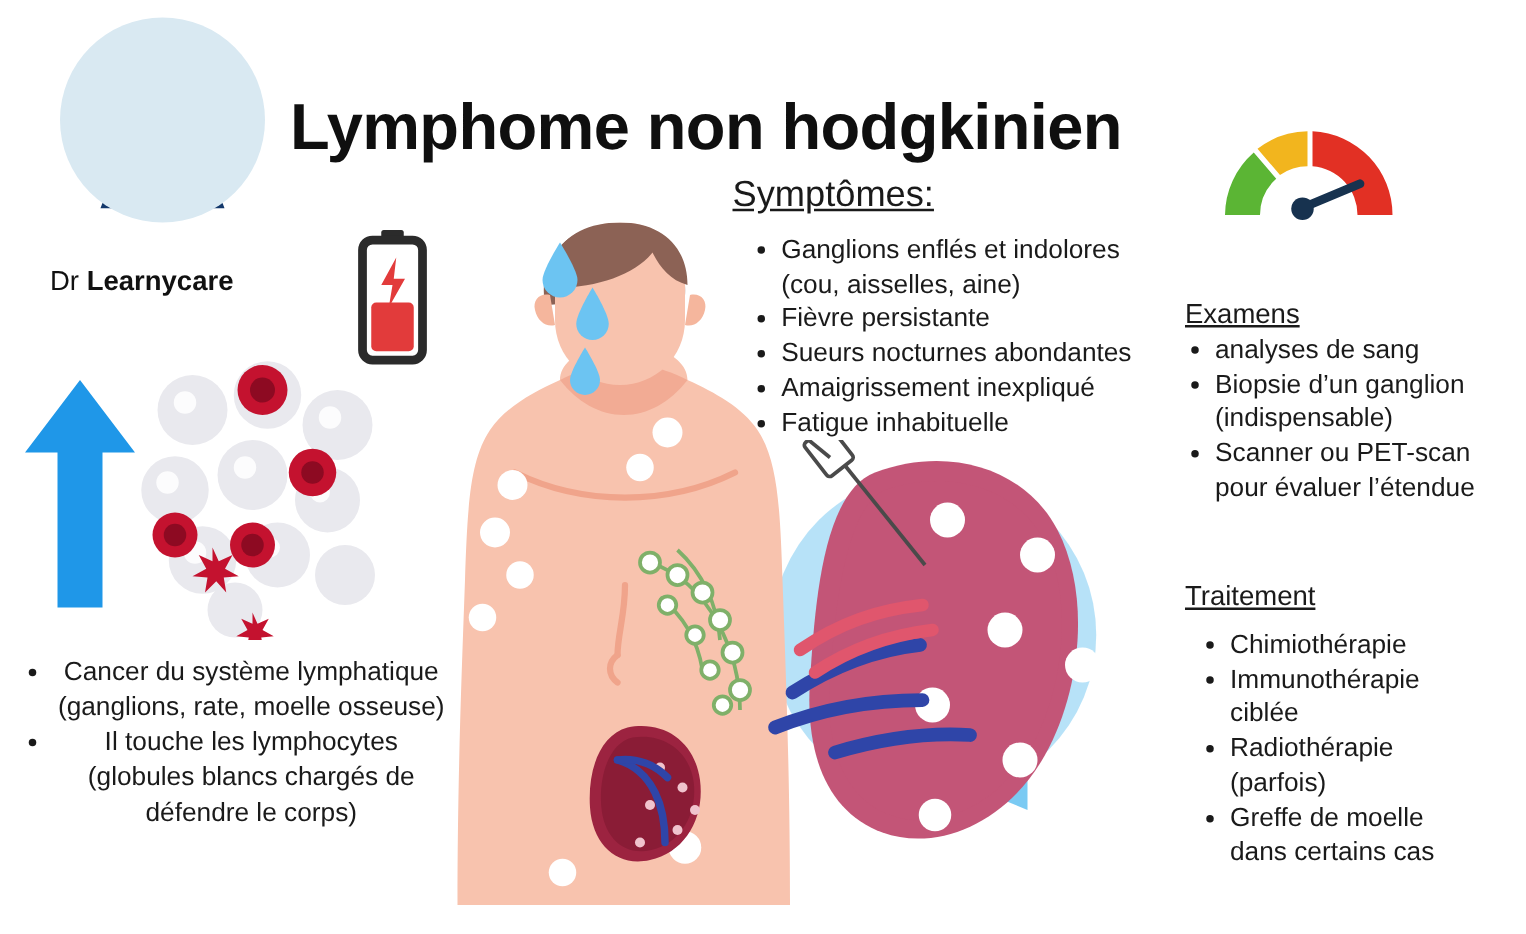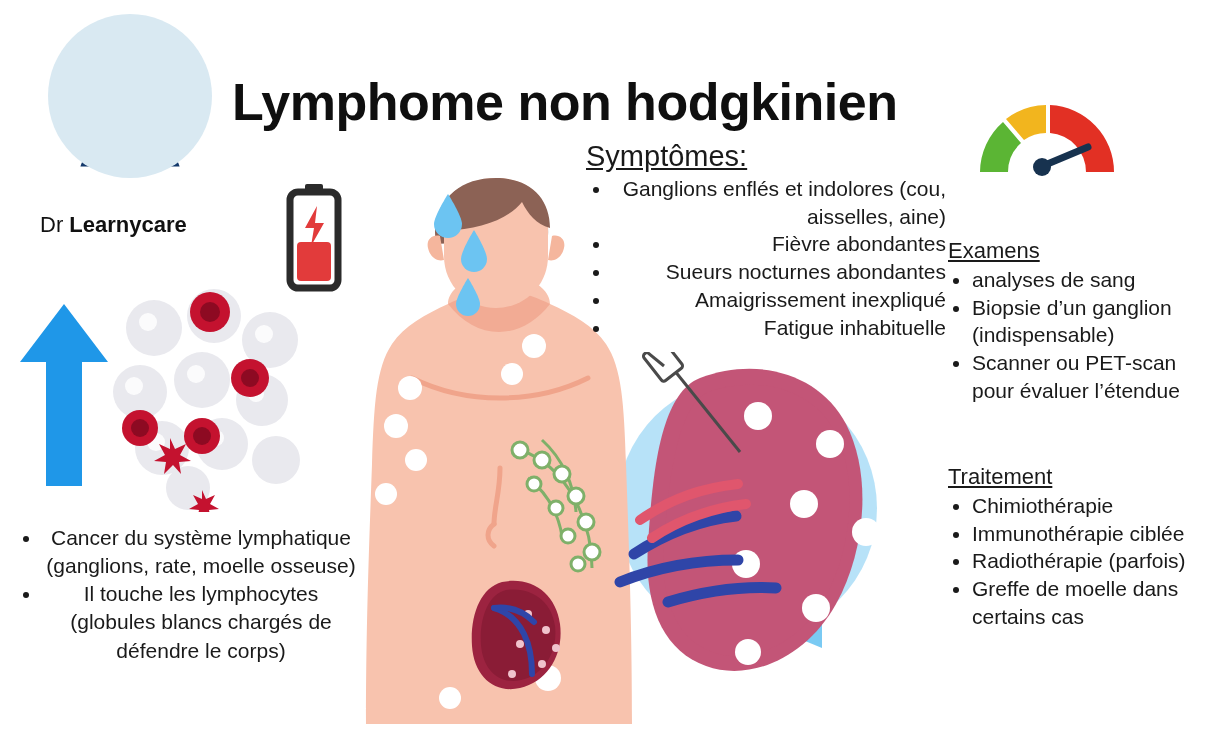--- a/index.html
+++ b/index.html
@@ -52,33 +52,33 @@
     text-align: center; font-size: 22px; color: #1a1a1a;
   }
 
   
   #symptoms {
     left: 586px; top: 140px; width: 360px;
   }
   #symptoms .sec-title {
     font-size: 29px; text-decoration: underline; margin-bottom: 2px;
   }
-  #symptoms ul { margin: 0; padding-left: 26px; text-align: right; }
+  #symptoms ul { margin: 13px; padding-left: 26px; }
   #symptoms li { font-size: 21px; line-height: 1.32; }
 
   
   #examens { left: 948px; top: 238px; width: 246px; }
   #examens .sec-title { font-size: 22px; text-decoration: underline; margin-bottom: 2px; }
   #examens ul { margin: 0; padding-left: 24px; }
   #examens li { font-size: 21px; line-height: 1.32; }
 
   
   #traitement { left: 948px; top: 464px; width: 250px; }
   #traitement .sec-title { font-size: 22px; text-decoration: underline; margin-bottom: 2px; }
-  #traitement ul { margin: 0; padding-left: 24px; }
+  #traitement ul { margin: 12px; padding-left: 24px; }
   #traitement li { font-size: 21px; line-height: 1.32; }
 
   
   #definition { left: 20px; top: 524px; width: 340px; }
   #definition ul { margin: 0; padding-left: 22px; }
   #definition li { font-size: 21px; line-height: 1.34; text-align: center; }
 
   
   #battery { left: 286px; top: 184px; width: 56px; height: 112px; }
 
@@ -304,21 +304,21 @@
       </g>
       <rect x="70" y="-8" width="26" height="34" rx="3" transform="rotate(-38 83 9)" fill="#ffffff" stroke="#4a4a4a" stroke-width="3"></rect>
       <path d="M62 -4l22 18" stroke="#4a4a4a" stroke-width="3"></path>
     </svg>
   </div>
 
   <div id="symptoms" class="abs">
     <div class="sec-title">Symptômes:</div>
     <ul>
       <li>Ganglions enflés et indolores (cou, aisselles, aine)</li>
-      <li>Fièvre abondantes</li>
+      <li>Fièvre persistante</li>
       <li>Sueurs nocturnes abondantes</li>
       <li>Amaigrissement inexpliqué</li>
       <li>Fatigue inhabituelle</li>
     </ul>
   </div>
 
   <div id="examens" class="abs">
     <div class="sec-title">Examens</div>
     <ul>
       <li>analyses de sang</li>

